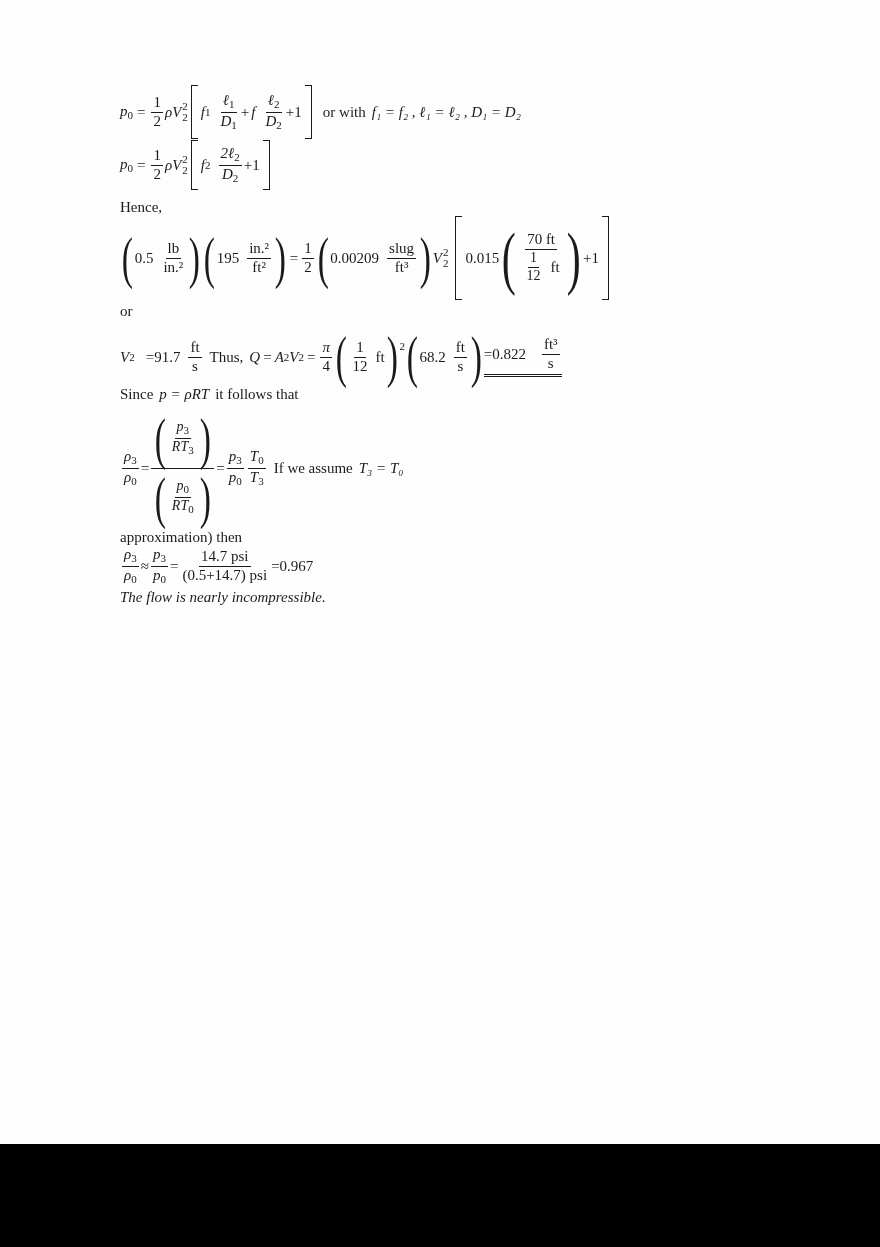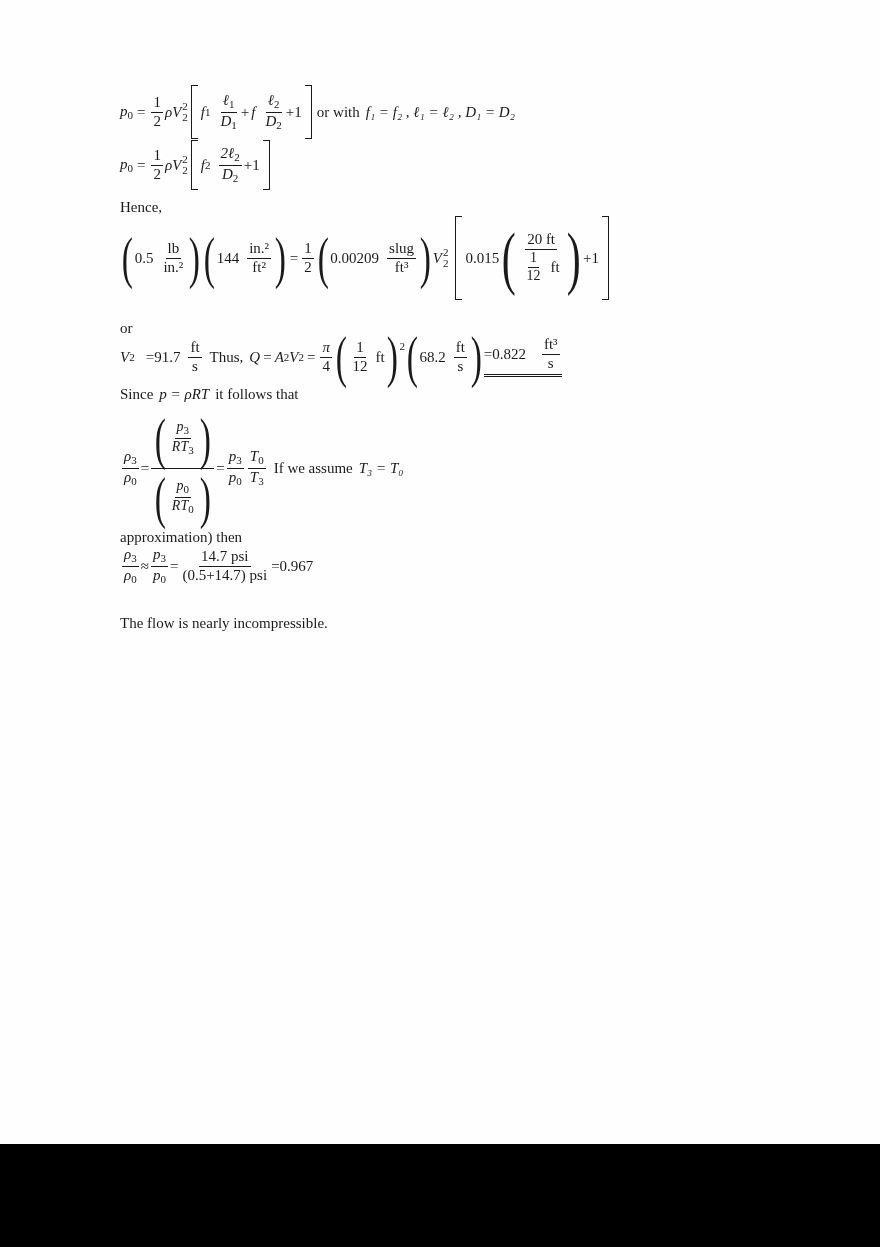--- a/index.html
+++ b/index.html
@@ -68,21 +68,21 @@
         <span class="i" style="margin-left:2px">f</span>
         <span class="sp"></span>
         <span class="frac">
             <span class="num i"><span>ℓ</span><sub>2</sub></span>
             <span class="den i"><span>D</span><sub>2</sub></span>
           </span>
         <span>+1</span>
       </span>
       <span class="bracket r"></span>
     </span>
-    <span style="margin-left:2px">or with</span>
+    <span style="margin-left:8px">or with</span>
     <span class="sp"></span>
     <span class="i">f₁ = f₂ ,  ℓ₁ = ℓ₂ ,  D₁ = D₂</span>
   </div>
 
   <div class="blk row" style="top:140px;">
     <span class="i"><span>p</span><sub>0</sub></span>
     <span style="margin:0 4px">=</span>
     <span class="frac">
         <span class="num">1</span>
         <span class="den">2</span>
@@ -114,21 +114,21 @@
   <div class="blk row" style="top:218px; height:80px;">
     <span class="paren big">(</span>
     <span>0.5</span>
       <span class="sp"></span>
     <span class="frac">
         <span class="num">lb</span>
         <span class="den">in.²</span>
       </span>
     <span class="paren big">)</span>
     <span class="paren big">(</span>
-    <span>144</span>
+    <span>195</span>
       <span class="sp"></span>
     <span class="frac">
         <span class="num">in.²</span>
         <span class="den">ft²</span>
       </span>
     <span class="paren big">)</span>
     <span style="margin:0 2px">=</span>
     <span class="frac">
         <span class="num">1</span>
         <span class="den">2</span>
@@ -145,37 +145,37 @@
       <span class="subsup">
         <span>2</span>
         <span>2</span>
       </span>
     <span class="bwrap" style="height:84px; margin-left:4px">
       <span class="bracket l"></span>
       <span class="inner">
         <span>0.015</span>
         <span class="paren huge">(</span>
         <span class="frac">
-          <span class="num">20 ft</span>
+          <span class="num">70 ft</span>
           <span class="den row">
               <span class="frac small">
                 <span class="num">1</span>
                 <span class="den">12</span>
               </span>
               <span style="margin-left:6px">ft</span>
             </span>
         </span>
         <span class="paren huge">)</span>
         <span>+1</span>
       </span>
       <span class="bracket r"></span>
     </span>
   </div>
 
-  <div class="blk text" style="top:321px;text-align:center;">or</div>
+  <div class="blk text" style="top:304px;text-align:center;">or</div>
 
   <div class="blk row" style="top:330px; height:54px;">
     <span class="i">V</span>
       <sub>2</sub>
     <span style="margin-left:11px">=91.7</span>
       <span class="sp"></span>
     <span class="frac">
         <span class="num">ft</span>
         <span class="den">s</span>
       </span>
@@ -280,17 +280,17 @@
         <span class="den i"><span>p</span><sub>0</sub></span>
       </span>
     <span>=</span>
     <span class="frac">
         <span class="num">14.7 psi</span>
         <span class="den">(0.5+14.7) psi</span>
       </span>
     <span>=0.967</span>
   </div>
 
-  <div class="blk text" style="top:616px;">The flow is nearly incompressible.</div>
+  <div class="blk text" style="top:590px;font-style:italic;">The flow is nearly incompressible.</div>
 
 </div>
 
 <div class="black-band"></div>
 
 </body></html>

